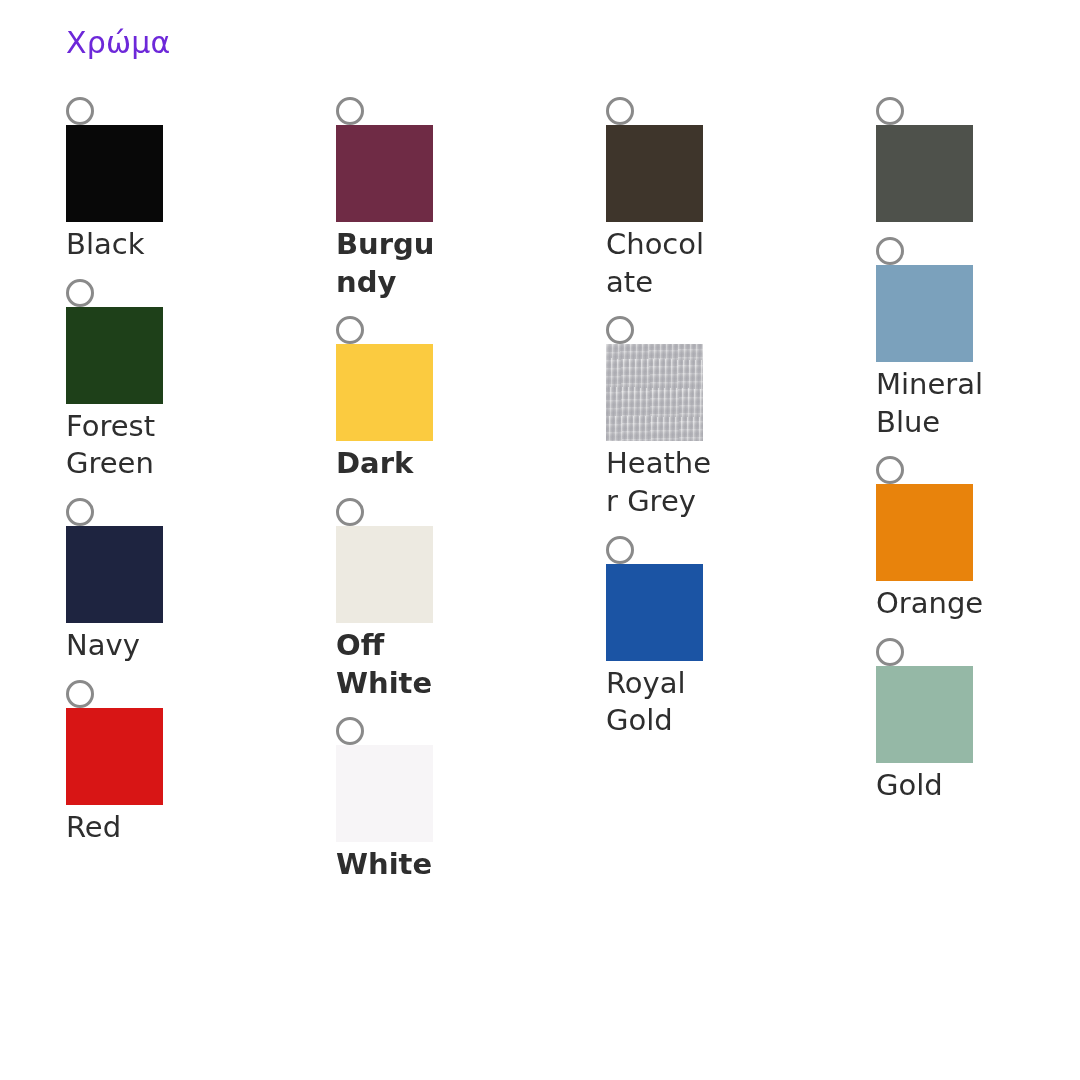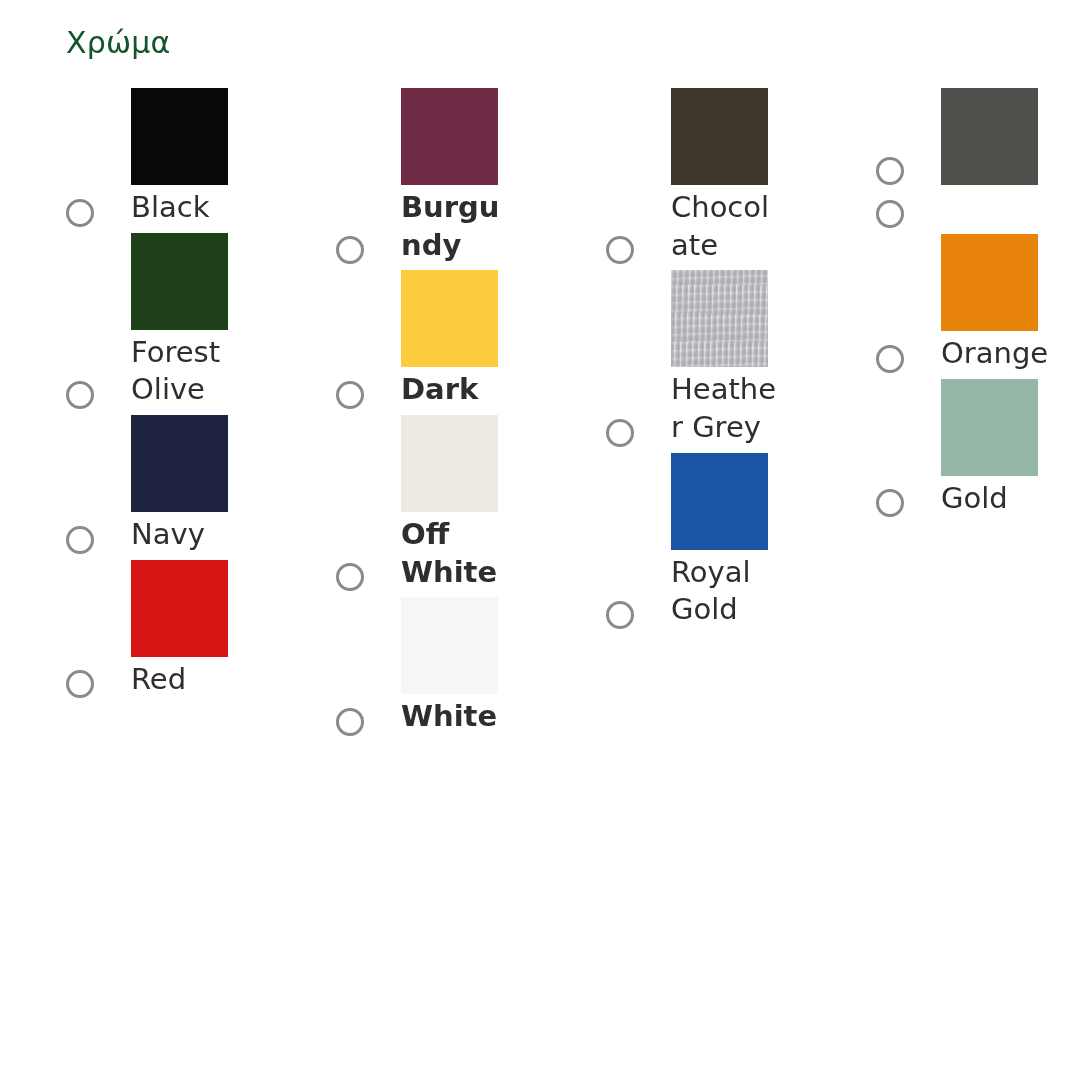--- a/index.html
+++ b/index.html
@@ -22,21 +22,21 @@
     background: #ffffff;
   }
 
   
   .group-label {
     position: absolute;
     left: 66px;
     top: 24px;
     font-size: 30px;
     line-height: 1.25;
-    color: #14532d;
+    color: #6d28d9;
     letter-spacing: 0.2px;
     white-space: nowrap;
   }
 
   
   .swatch-columns {
     position: absolute;
     left: 0;
     top: 88px;
     width: 1080px;
@@ -50,24 +50,23 @@
     align-items: flex-start;
   }
   .swatch-column.col-0 { padding-left: 66px; }
   .swatch-column.col-1 { padding-left: 66px; font-weight: bold; }
   .swatch-column.col-2 { padding-left: 66px; }
   .swatch-column.col-3 { padding-left: 66px; }
 
   
   .color-option {
     display: flex;
-    flex-direction: row;
-    align-items: flex-end;
+    flex-direction: column;
+    align-items: flex-start;
     margin-bottom: 6px;
-    gap: 24px;
   }
 
   .radio-mark {
     flex: 0 0 auto;
     width: 28px;
     height: 28px;
     border: 3px solid #8a8a8a;
     border-radius: 50%;
     background: #ffffff;
     box-sizing: border-box;
@@ -129,21 +128,21 @@
           <span class="radio-mark"></span>
           <div class="option-body">
             <span class="swatch-chip" style="background-color: rgb(8, 8, 8);"></span>
             <span class="swatch-name">Black</span>
           </div>
         </div>
         <div class="color-option">
           <span class="radio-mark"></span>
           <div class="option-body">
             <span class="swatch-chip" style="background-color: rgb(30, 64, 25);"></span>
-            <span class="swatch-name">Forest Olive</span>
+            <span class="swatch-name">Forest Green</span>
           </div>
         </div>
         <div class="color-option">
           <span class="radio-mark"></span>
           <div class="option-body">
             <span class="swatch-chip" style="background-color: rgb(30, 36, 64);"></span>
             <span class="swatch-name">Navy</span>
           </div>
         </div>
         <div class="color-option">
@@ -209,20 +208,24 @@
       </div>
       <div class="swatch-column col-3">
         <div class="color-option">
           <span class="radio-mark"></span>
           <div class="option-body">
             <span class="swatch-chip" style="background-color: rgb(78, 81, 75);"></span>
           </div>
         </div>
         <div class="color-option">
           <span class="radio-mark"></span>
+          <div class="option-body">
+            <span class="swatch-chip" style="background-color: rgb(123, 161, 188);"></span>
+            <span class="swatch-name">Mineral Blue</span>
+          </div>
         </div>
         <div class="color-option">
           <span class="radio-mark"></span>
           <div class="option-body">
             <span class="swatch-chip" style="background-color: rgb(232, 131, 12);"></span>
             <span class="swatch-name">Orange</span>
           </div>
         </div>
         <div class="color-option">
           <span class="radio-mark"></span>

